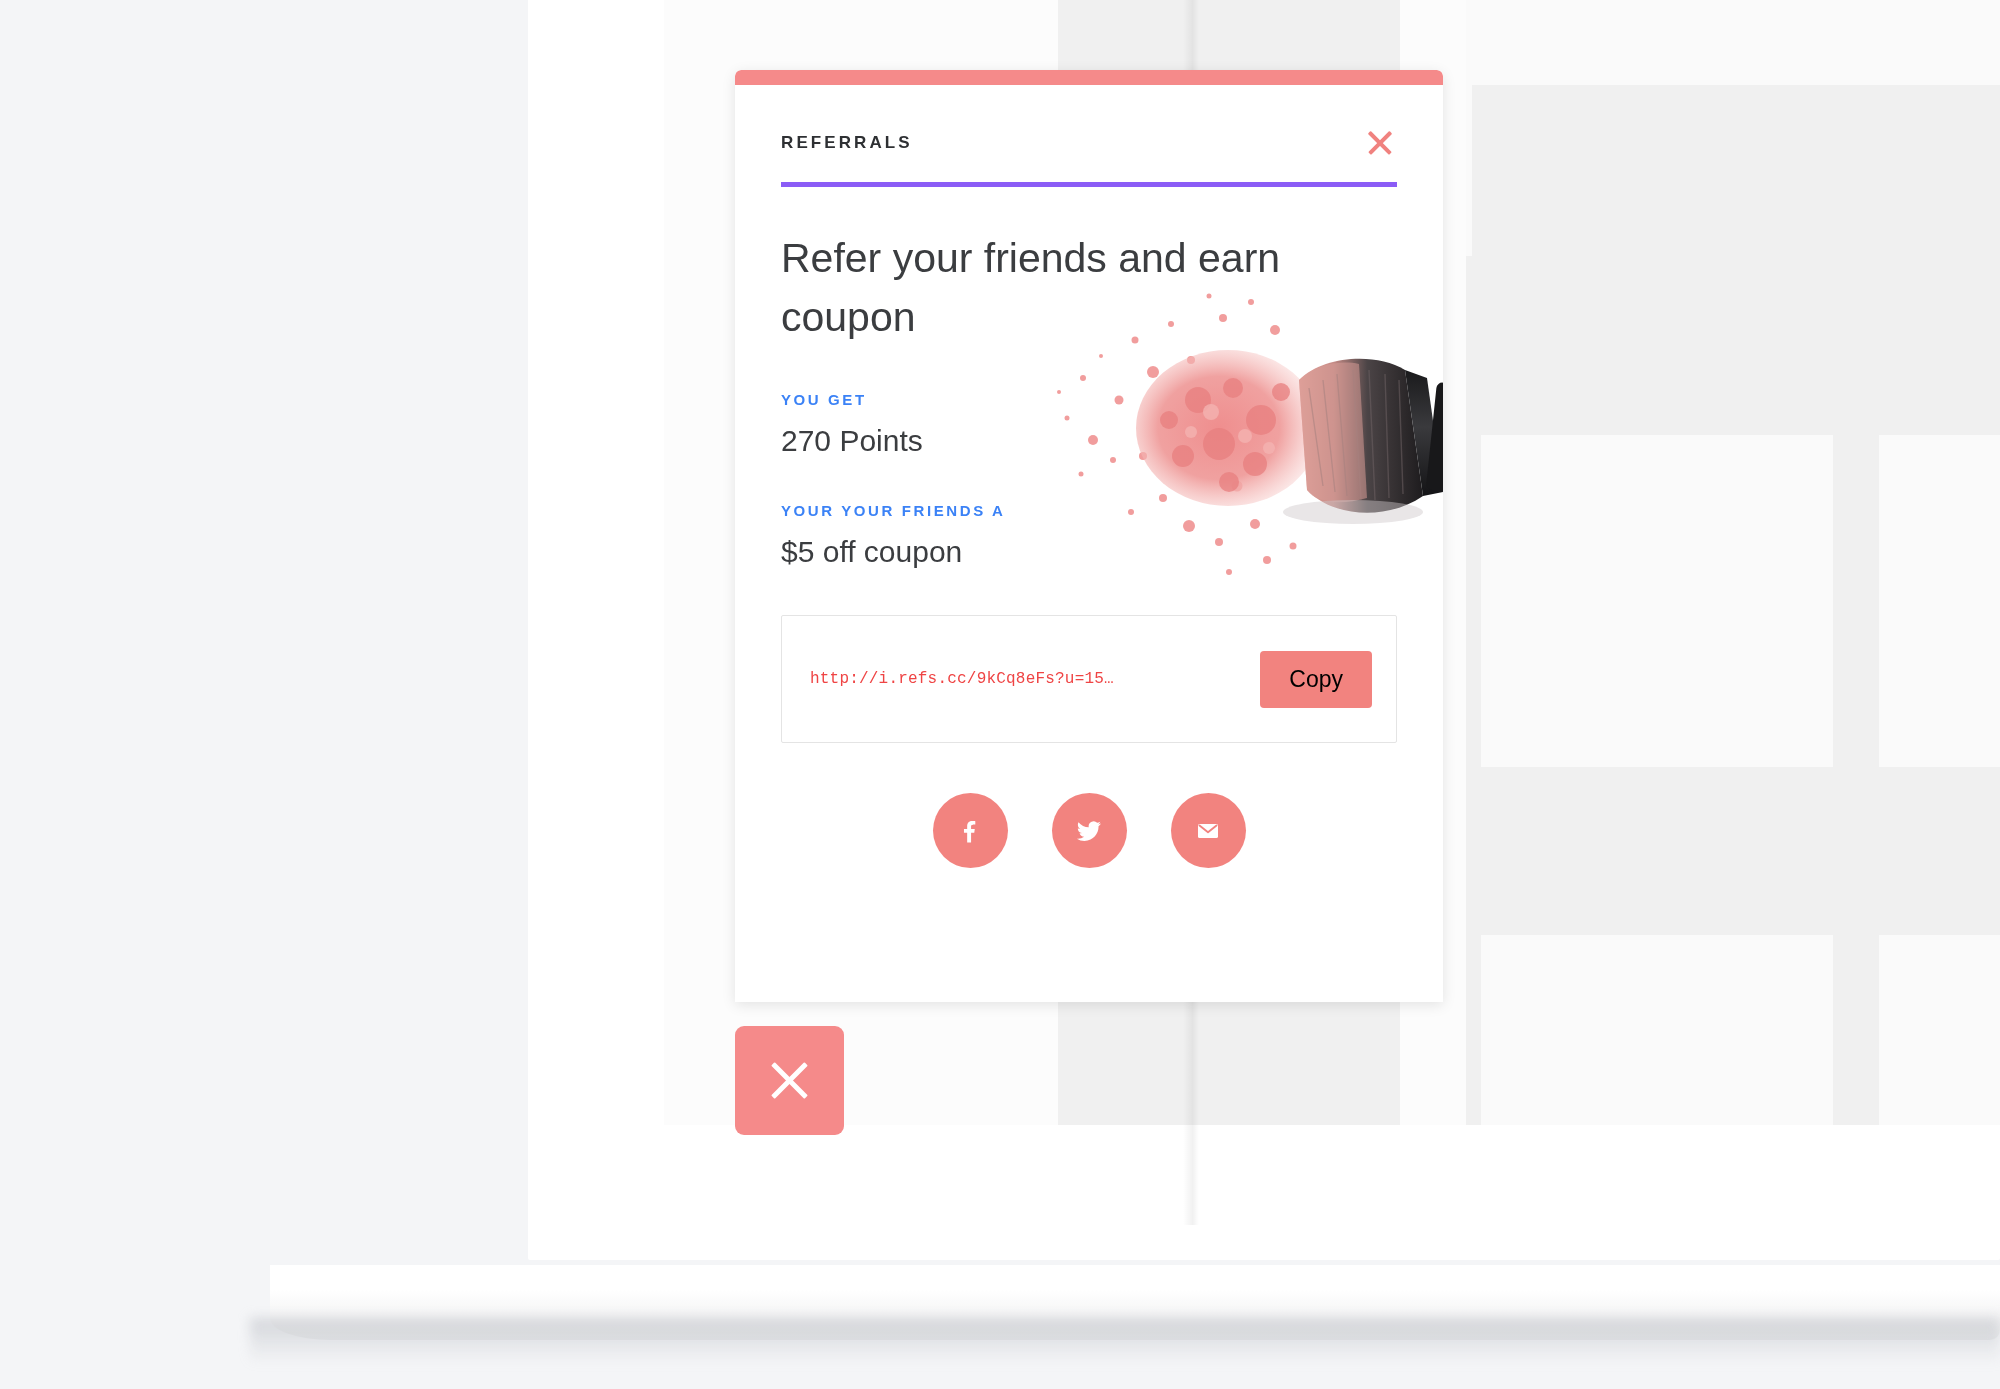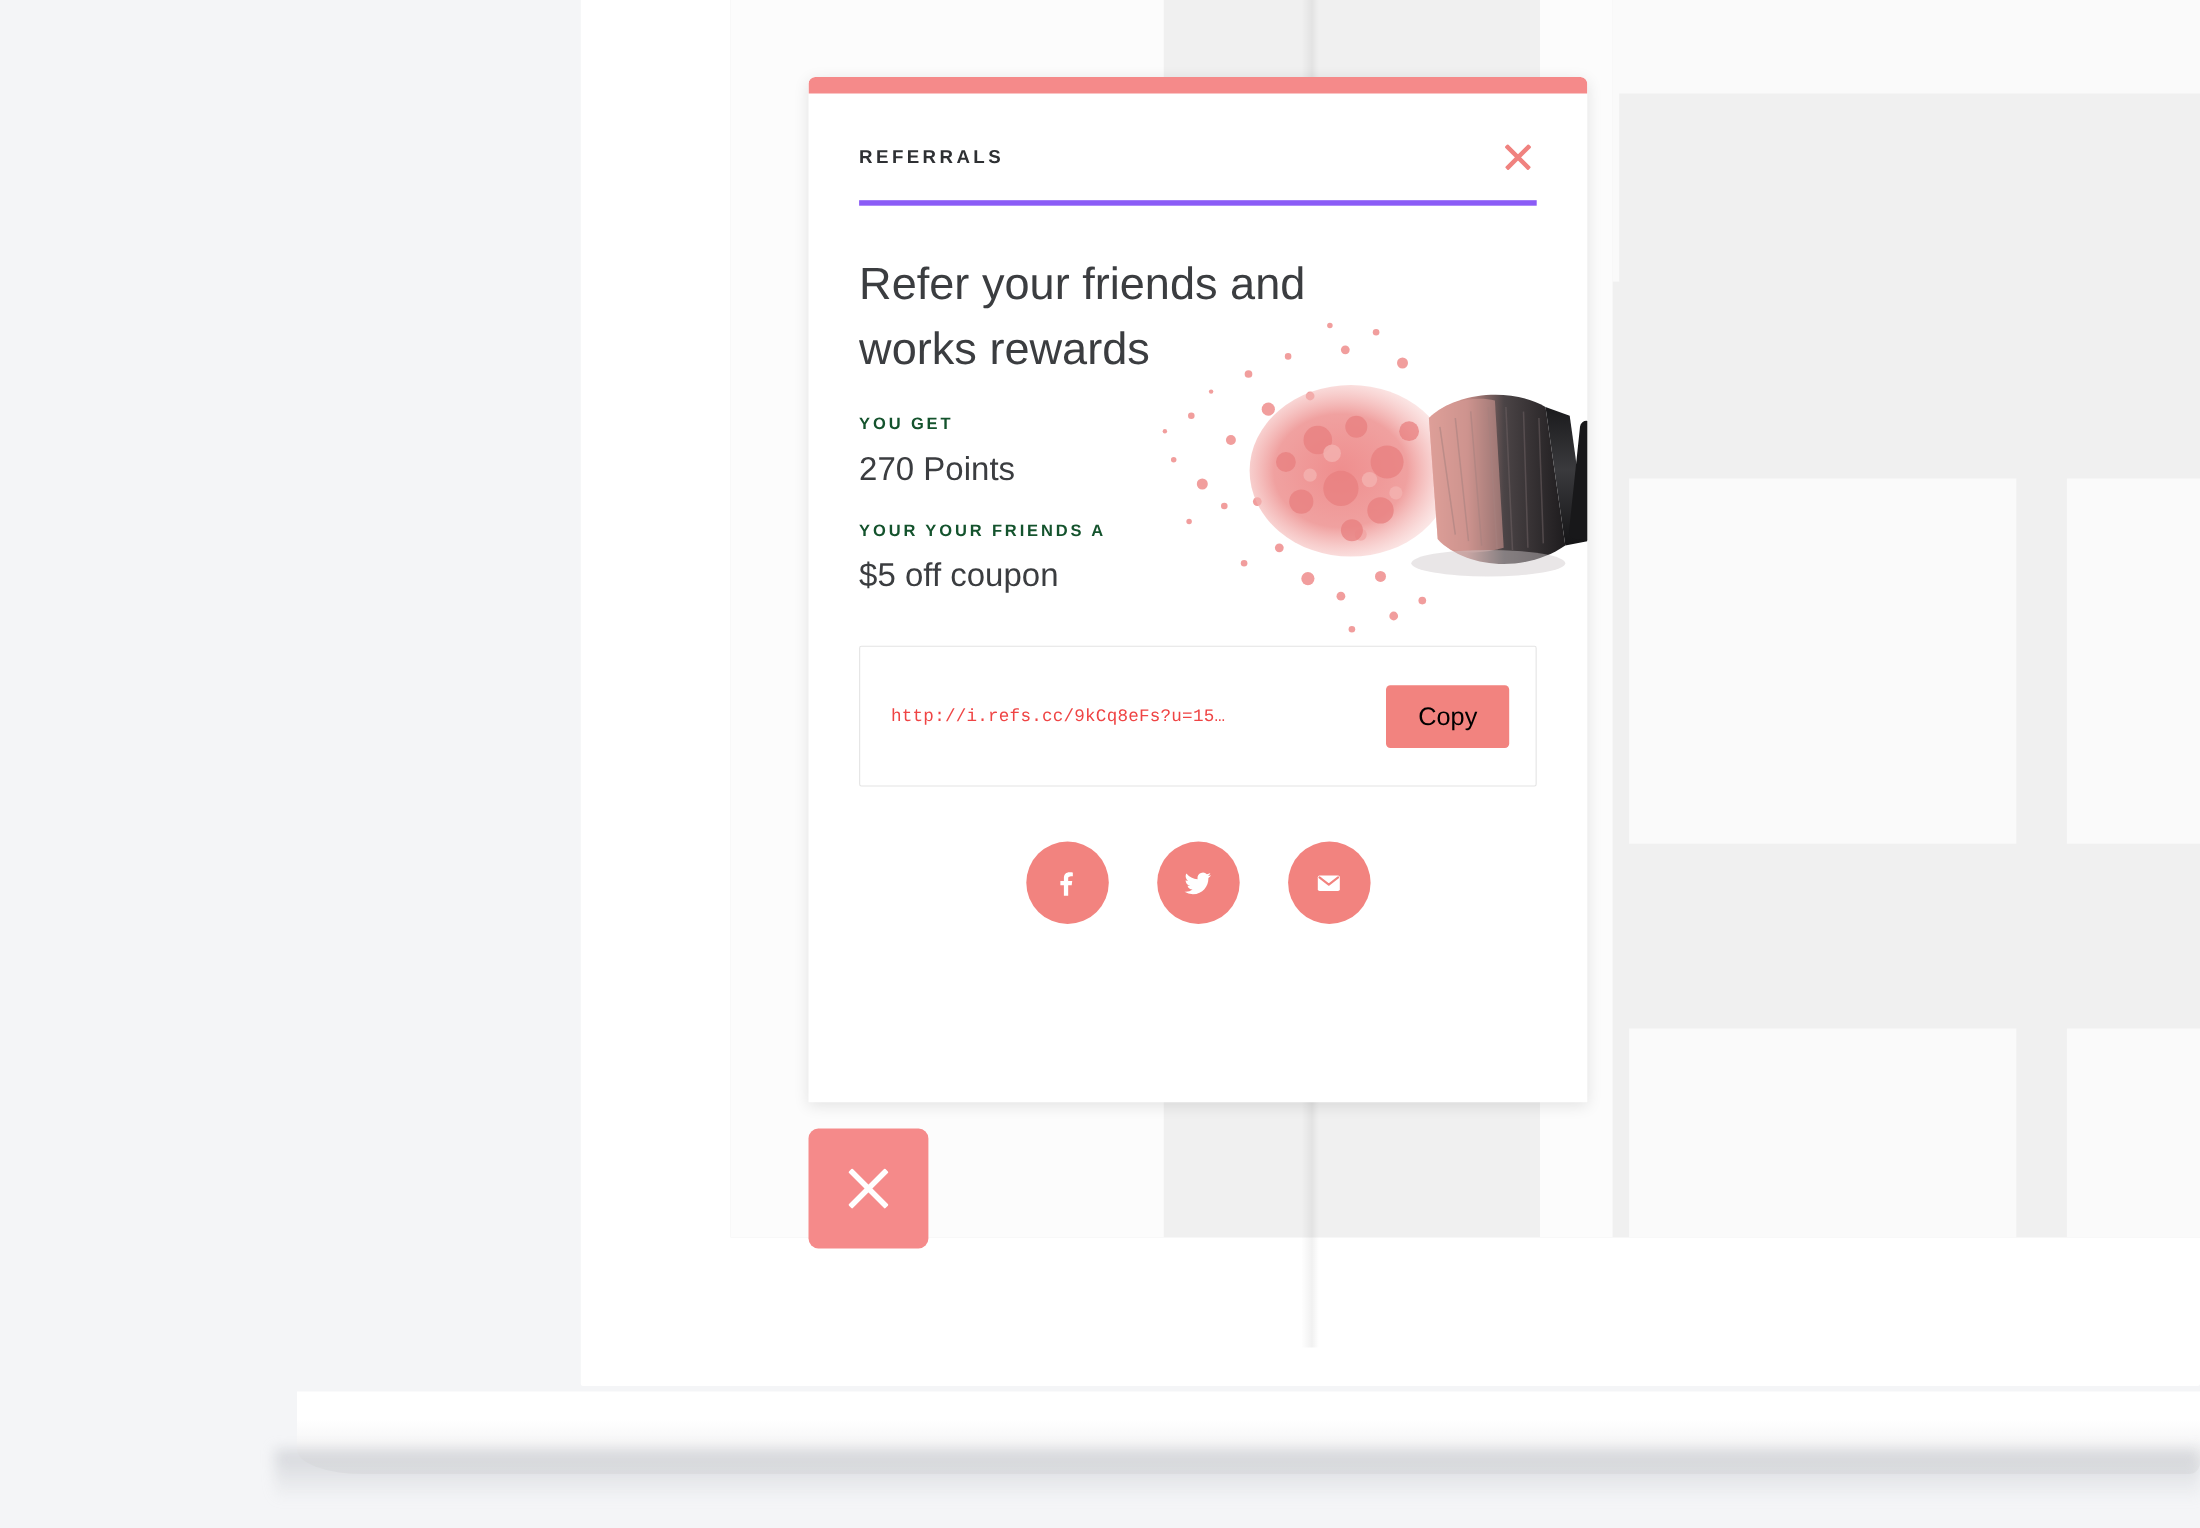--- a/index.html
+++ b/index.html
@@ -164,25 +164,25 @@
     font-size: 41px;
     line-height: 59px;
     color: #3b3d40;
     font-weight: 400;
     max-width: 520px;
   }
 
   .kicker {
     position: relative;
     z-index: 2;
-    margin-top: 30px;
+    margin-top: 44px;
     font-size: 15px;
     font-weight: bold;
     letter-spacing: 2.6px;
-    color: #14532d;
+    color: #3b82f6;
   }
   .reward {
     position: relative;
     z-index: 2;
     margin-top: 16px;
     font-size: 30px;
     color: #3b3d40;
     font-weight: 400;
   }
 
@@ -391,21 +391,21 @@
         <rect x="414" y="122" width="56" height="108" rx="6" fill="#18181a" transform="rotate(6 414 122)"></rect>
 
         <ellipse cx="330" cy="252" rx="70" ry="12" fill="#cfc8ca" opacity="0.45"></ellipse>
       </svg>
 
       <div class="widget-head">
         <div class="widget-head-title">REFERRALS</div>
         <div class="close-x"></div>
       </div>
 
-      <h1 class="widget-title">Refer your friends and works rewards</h1>
+      <h1 class="widget-title">Refer your friends and earn coupon</h1>
 
       <div class="kicker">YOU GET</div>
       <div class="reward">270 Points</div>
 
       <div class="kicker">YOUR YOUR FRIENDS A</div>
       <div class="reward">$5 off coupon</div>
 
       <div class="link-row">
         <div class="link-text">http://i.refs.cc/9kCq8eFs?u=15…</div>
         <button class="copy-btn">Copy</button>

